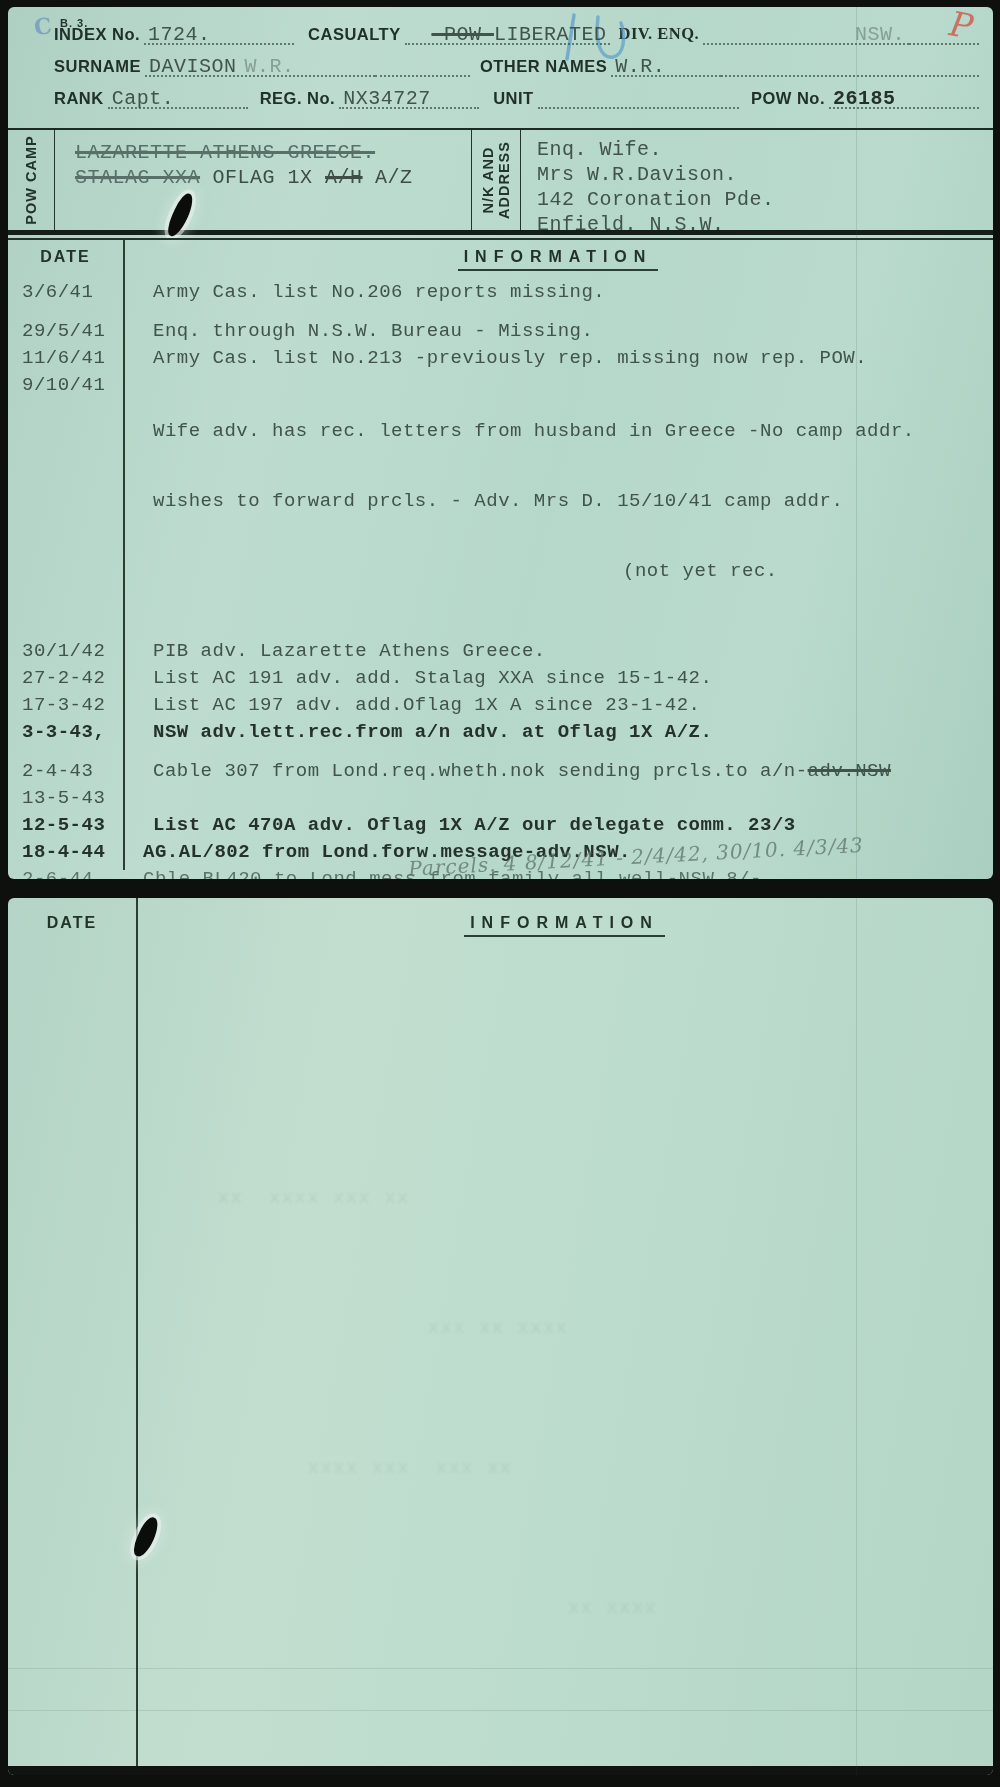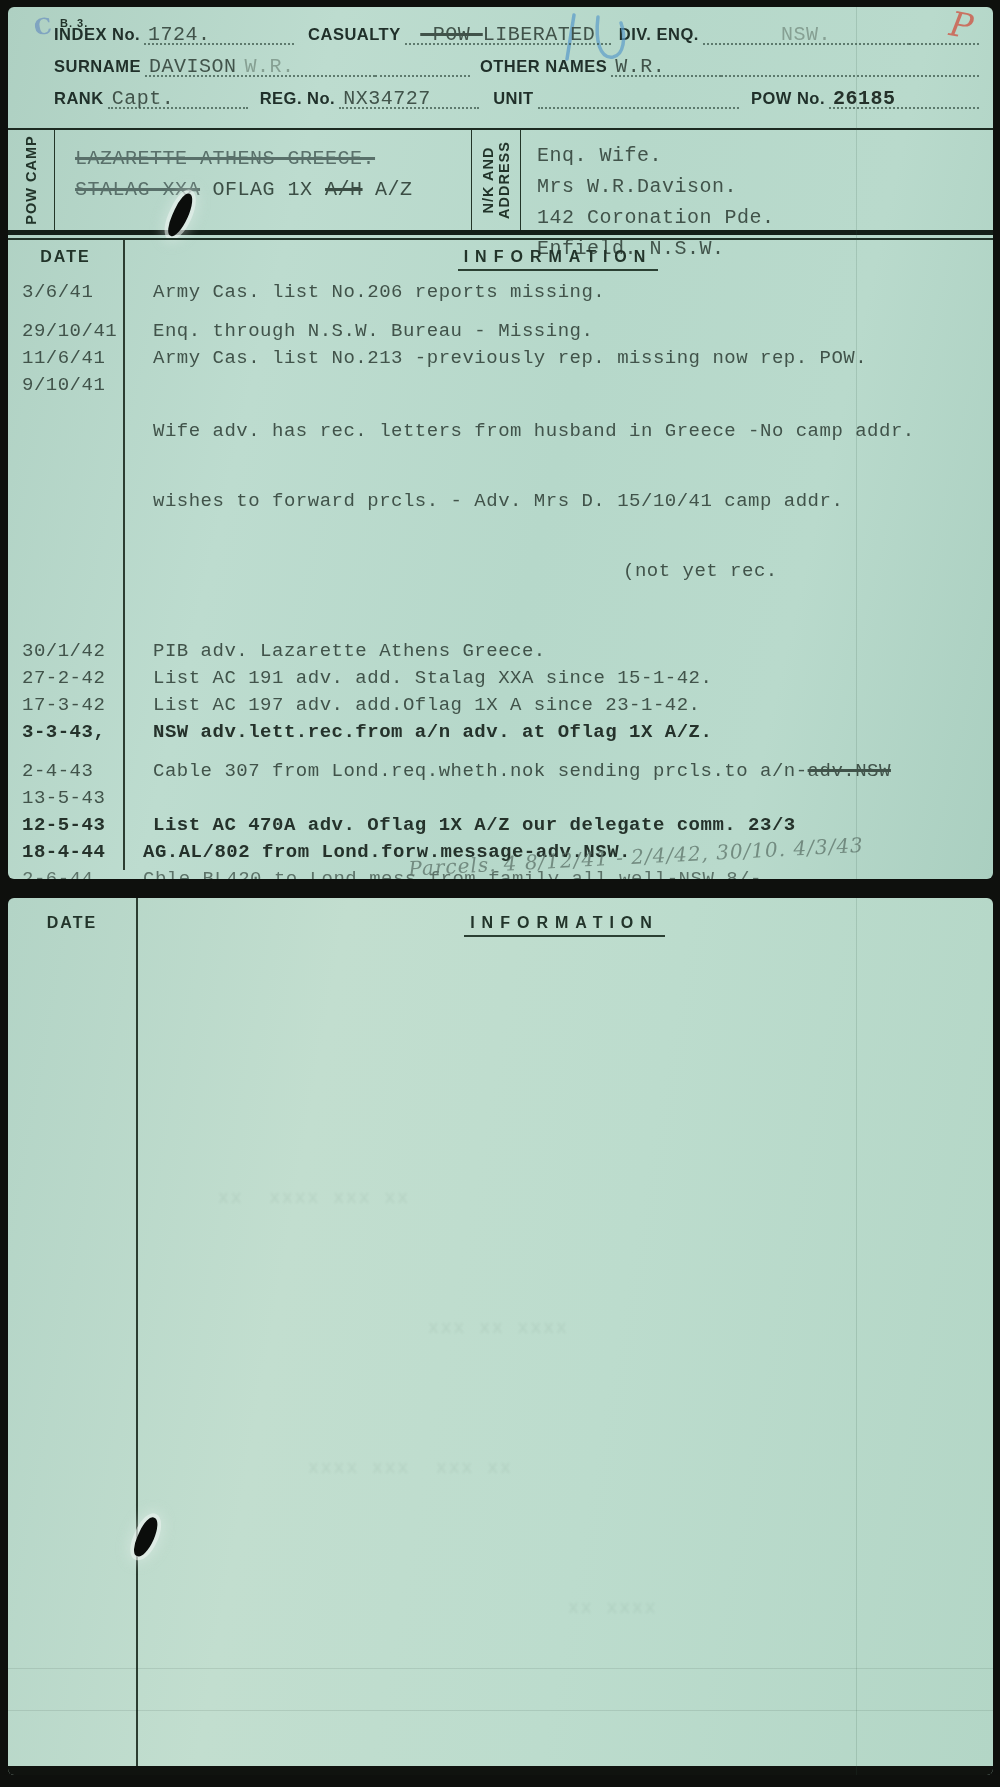--- a/index.html
+++ b/index.html
@@ -52,42 +52,42 @@
   .frow .lbl {
     font-size:16.5px; font-weight:bold; color:#20302a; letter-spacing:.5px;
     white-space:nowrap; padding:0 4px 1px 0;
   }
   .frow .val {
     border-bottom:2px dotted rgba(45,70,58,.65);
     display:flex; align-items:flex-end; min-height:26px;
     padding:0 4px; position:relative;
   }
   .frow .val .typed { margin-bottom:-3px; }
-  .grow { flex:1; } .ctr { justify-content:center; }
+  .grow { flex:1; } .ctr { justify-content:flex-end; }
 
   
   .boxes {
     display:flex; height:107px;
     border-top:2px solid #1c2a21;
     border-bottom:5px solid #141f18;
   }
   .vcell {
     display:flex; align-items:center; justify-content:center;
     border-right:1.5px solid #233528;
   }
   .vcell .vtext {
     transform:rotate(-90deg);
     font-size:14.5px; font-weight:bold; color:#22342a; letter-spacing:1px;
     white-space:nowrap; text-align:center; line-height:16px;
   }
   .campcell { width:416px; padding:10px 0 0 20px; position:relative; }
   .powlabel { width:47px; }
   .nklabel { width:50px; border-left:1.5px solid #233528; }
   .addrcell { flex:1; padding:7px 0 0 16px; }
-  .campcell .typed, .addrcell .typed { display:block; line-height:25px; font-size:20px;margin-top:6px; }
+  .campcell .typed, .addrcell .typed { display:block; line-height:25px; font-size:20px; }
   .campcell .typed { color:#3c4e45; }
   .campcell .line1 { color:#59706a; }
 
   
   .blob {
     position:absolute; width:15px; height:46px; background:#0b0d0b;
     border-radius:48% 52% 55% 45%; transform:rotate(24deg);
     box-shadow:0 0 0 4px rgba(236,244,240,.55), 0 0 12px 7px rgba(232,242,237,.35);
   }
 
@@ -145,21 +145,21 @@
 
     <div class="frow">
       <span class="lbl">INDEX No.</span>
       <span class="val" style="width:150px;">
         <span class="typed big">1724.</span>
       </span>
       <span class="lbl" style="padding-left:14px;">CASUALTY</span>
       <span class="val grow ctr">
         <span class="typed big"><s>-POW-</s><span>LIBERATED</span></span>
       </span>
-      <span class="lbl" style="padding-left:8px;">DIV. ENQ.</span>
+      <span class="lbl" style="padding-left:8px;font-family:Liberation Serif, serif;">DIV. ENQ.</span>
       <span class="val grow ctr" style="max-width:250px;">
         <span class="typed big faint">NSW.</span>
       </span>
       <span class="val" style="width:70px;"></span>
     </div>
 
     <div class="frow">
       <span class="lbl">SURNAME</span>
       <span class="val" style="width:230px;">
         <span class="typed big">DAVISON</span>
@@ -219,21 +219,21 @@
     <div class="thead">
       <div class="d">DATE</div>
       <div class="i"><span>INFORMATION</span></div>
     </div>
 
     <div class="trow">
       <span class="typed d">3/6/41</span>
       <span class="typed i">Army Cas. list No.206 reports missing.</span>
     </div>
     <div class="trow mt-lg">
-      <span class="typed d">29/10/41</span>
+      <span class="typed d">29/5/41</span>
       <span class="typed i">Enq. through N.S.W. Bureau - Missing.</span>
     </div>
     <div class="trow">
       <span class="typed d">11/6/41</span>
       <span class="typed i">Army Cas. list No.213 -previously rep. missing now rep. POW.</span>
     </div>
     <div class="trow">
       <span class="typed d">9/10/41</span>
       <span class="typed i">
         <span class="line">Wife adv. has rec. letters from husband in Greece -No camp addr.</span>

